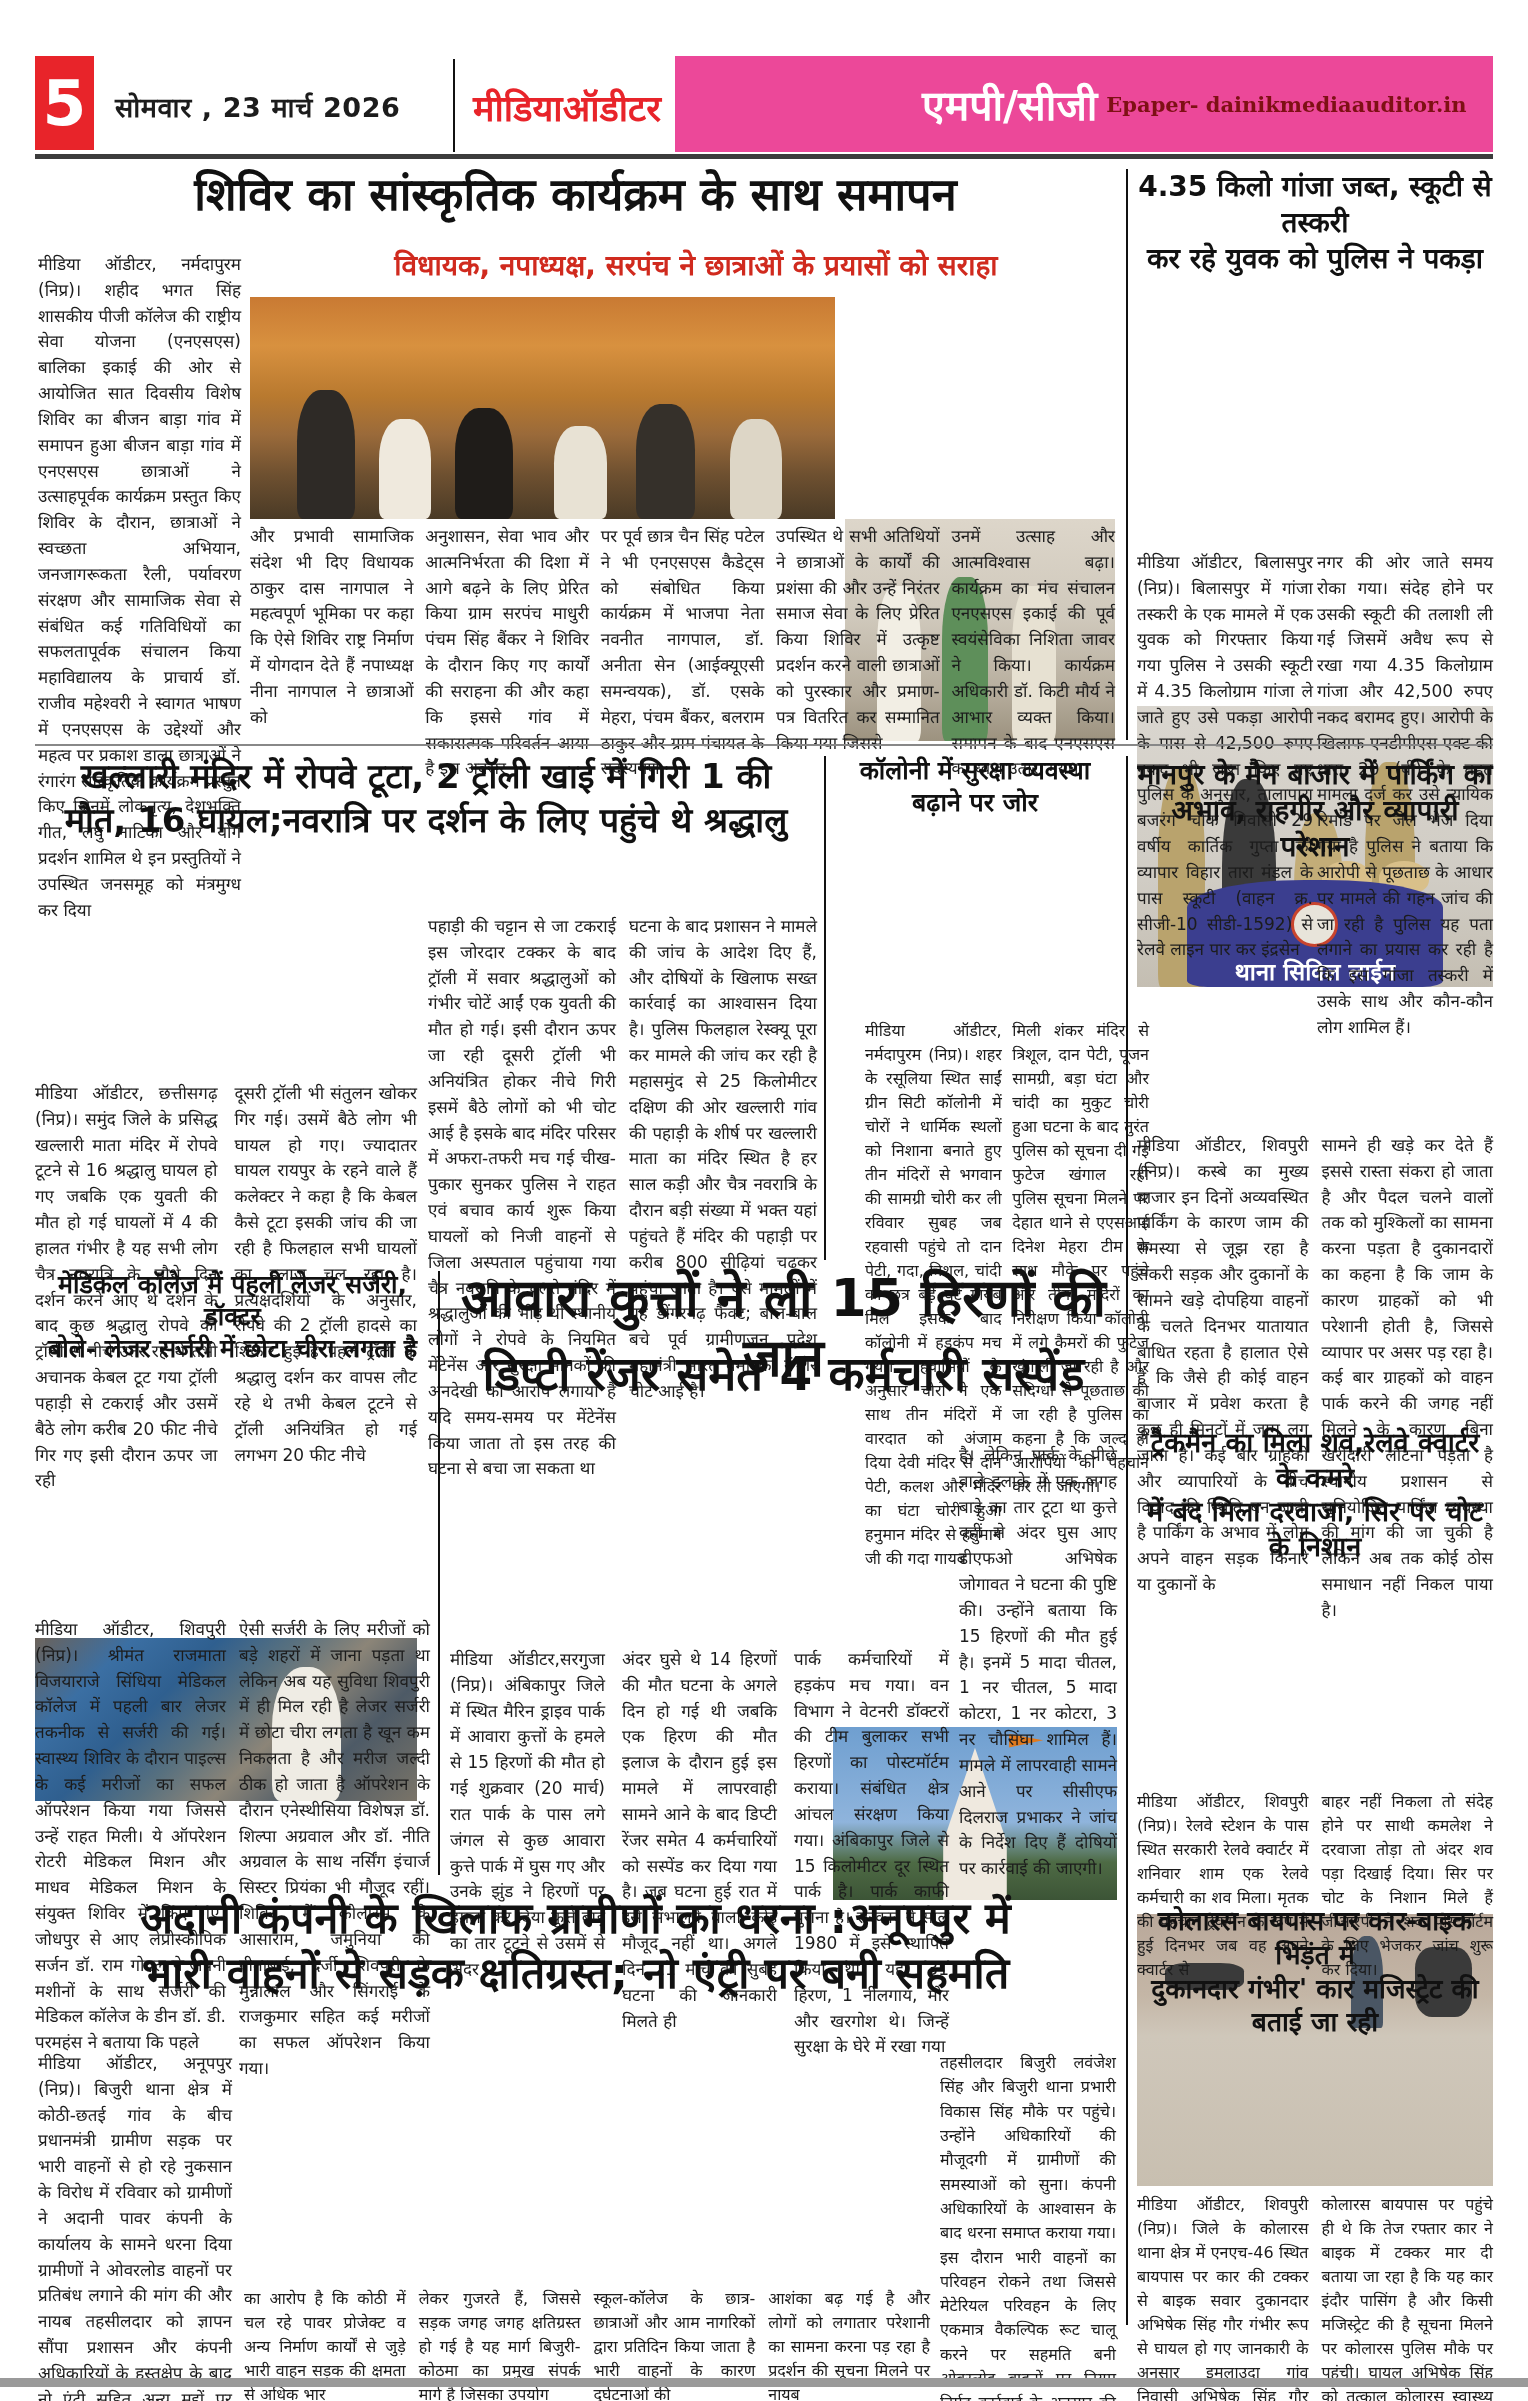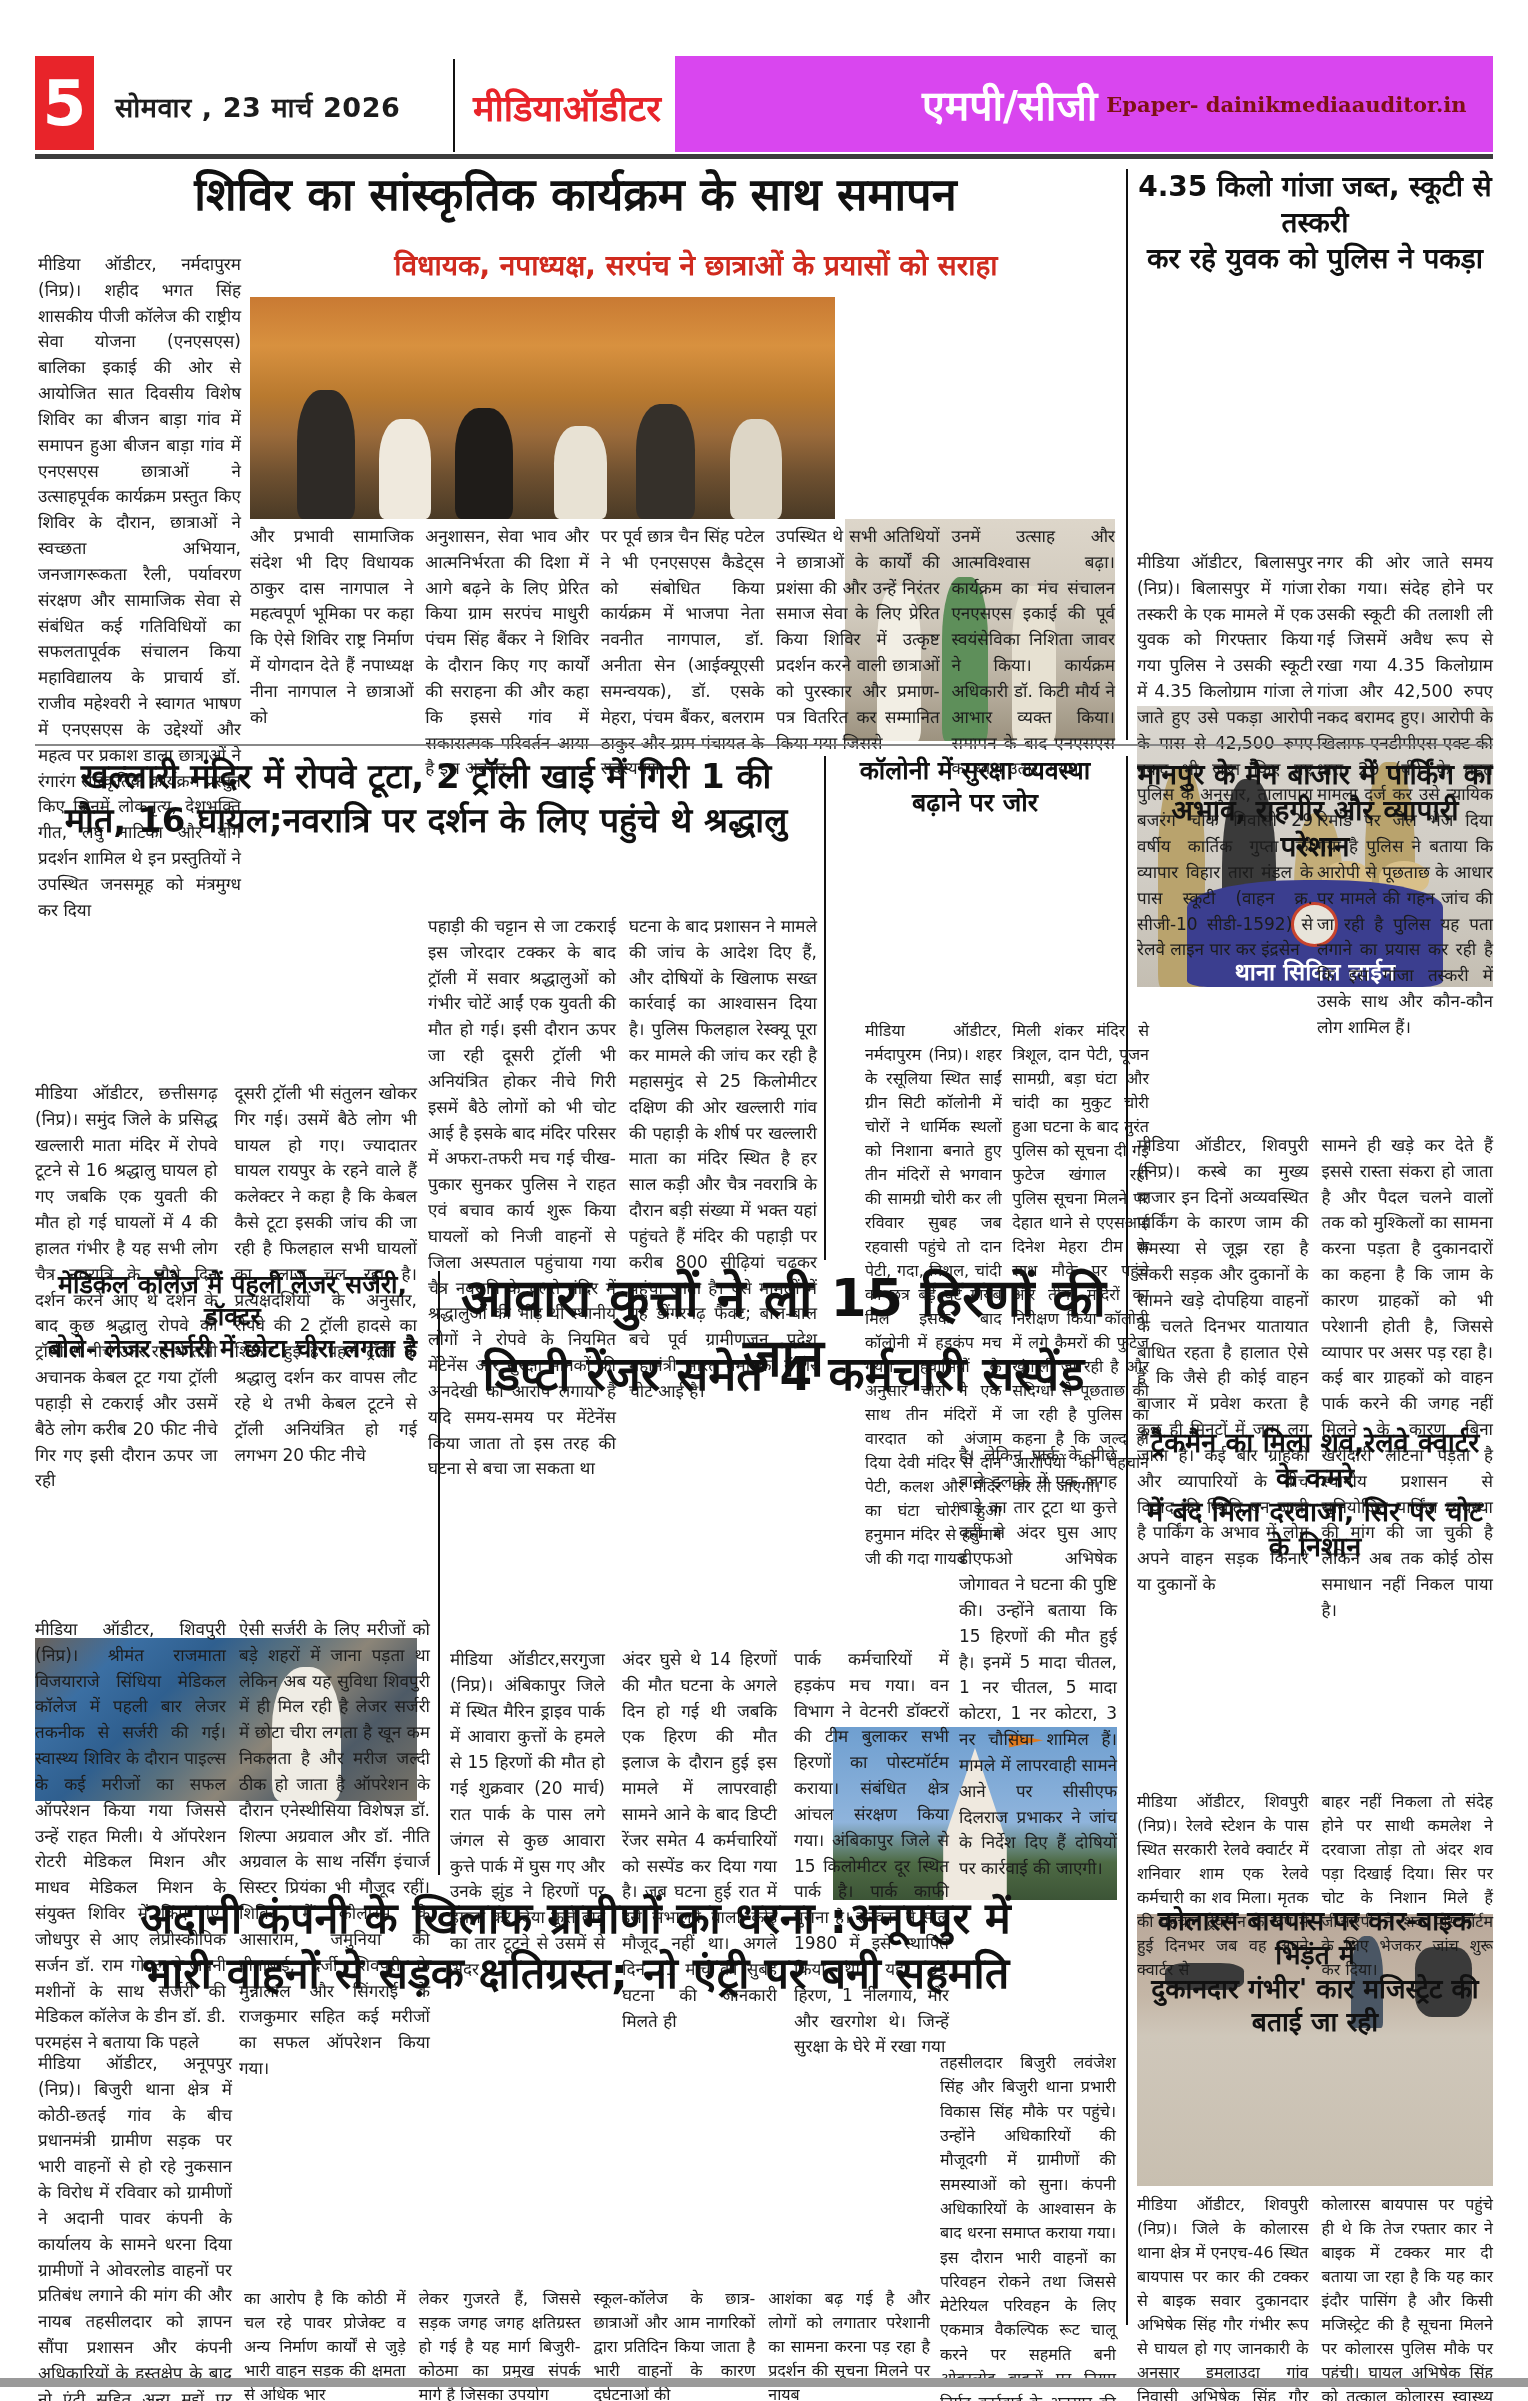--- a/index.html
+++ b/index.html
@@ -3,21 +3,21 @@
 <meta charset="utf-8">
 <style>
   html,body{margin:0;padding:0;background:#ffffff;}
   body{width:1528px;height:2401px;position:relative;font-family:"DejaVu Sans",sans-serif;color:#1c1c1c;overflow:hidden;}
   .abs{position:absolute;}
   
   .pagenum{background:#e8242a;color:#fff;font-weight:bold;font-size:63px;display:flex;align-items:center;justify-content:center;}
   .date{font-size:27px;font-weight:bold;letter-spacing:0.6px;}
   .vline{background:#111;}
   .masthead{color:#e8242a;font-size:36px;font-weight:bold;}
-  .banner{background:#d946ef;color:#fff;display:flex;align-items:center;}
+  .banner{background:#ec4899;color:#fff;display:flex;align-items:center;}
   .banner .edition{font-size:41px;font-weight:bold;margin-left:247px;}
   .banner .epaper{font-family:"DejaVu Serif",serif;font-size:21px;font-weight:bold;color:#7e1014;margin-left:auto;margin-right:26.4px;}
   .hrule{background:#3c3c3c;}
   
   .hl{font-weight:bold;text-align:center;color:#111;line-height:1.28;}
   .red{color:#d02a1e;}
   
   .col{font-size:17px;line-height:1.52;text-align:justify;}
   .col.small{font-size:16px;line-height:1.5;}
   .cols{display:flex;}

